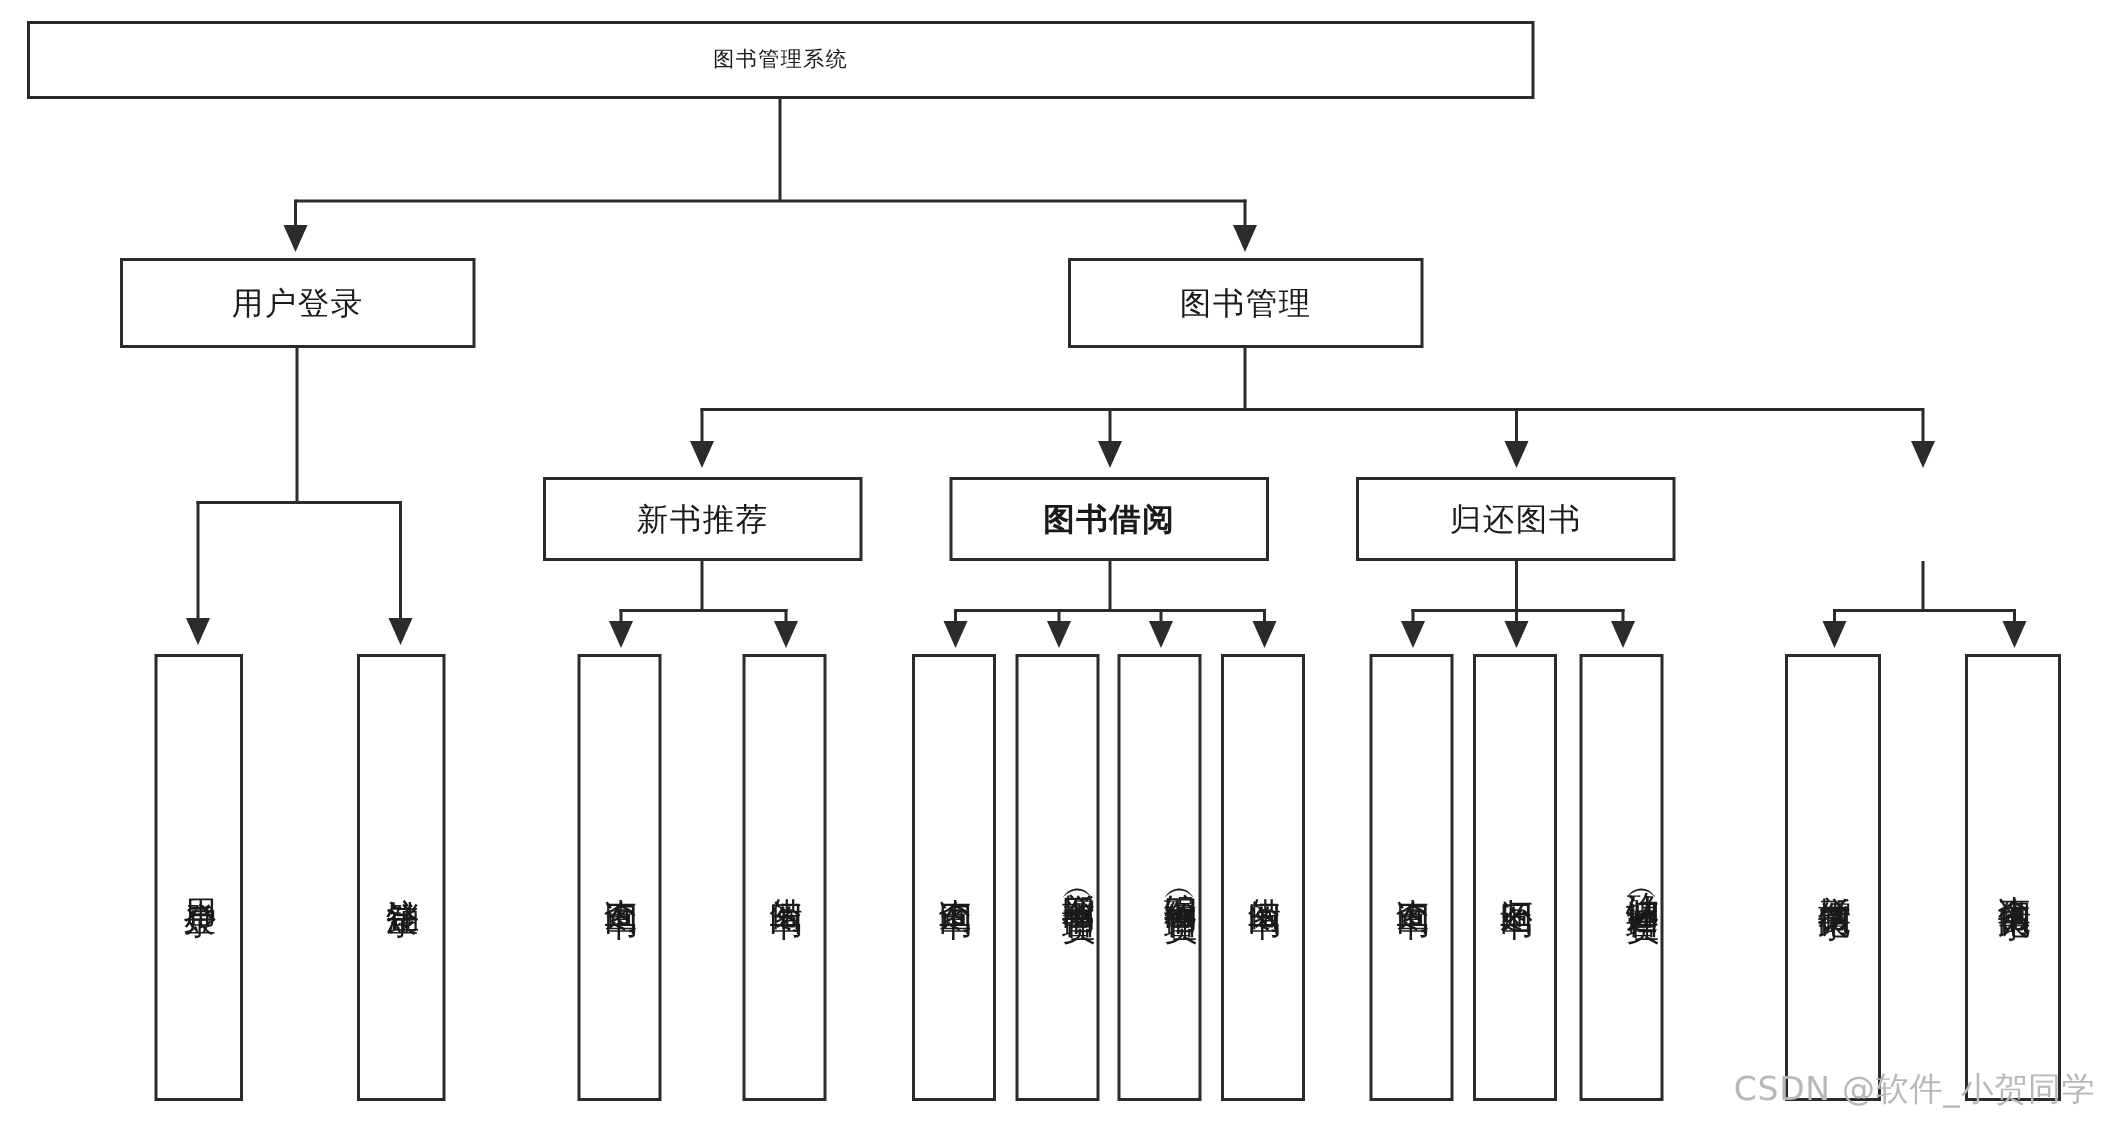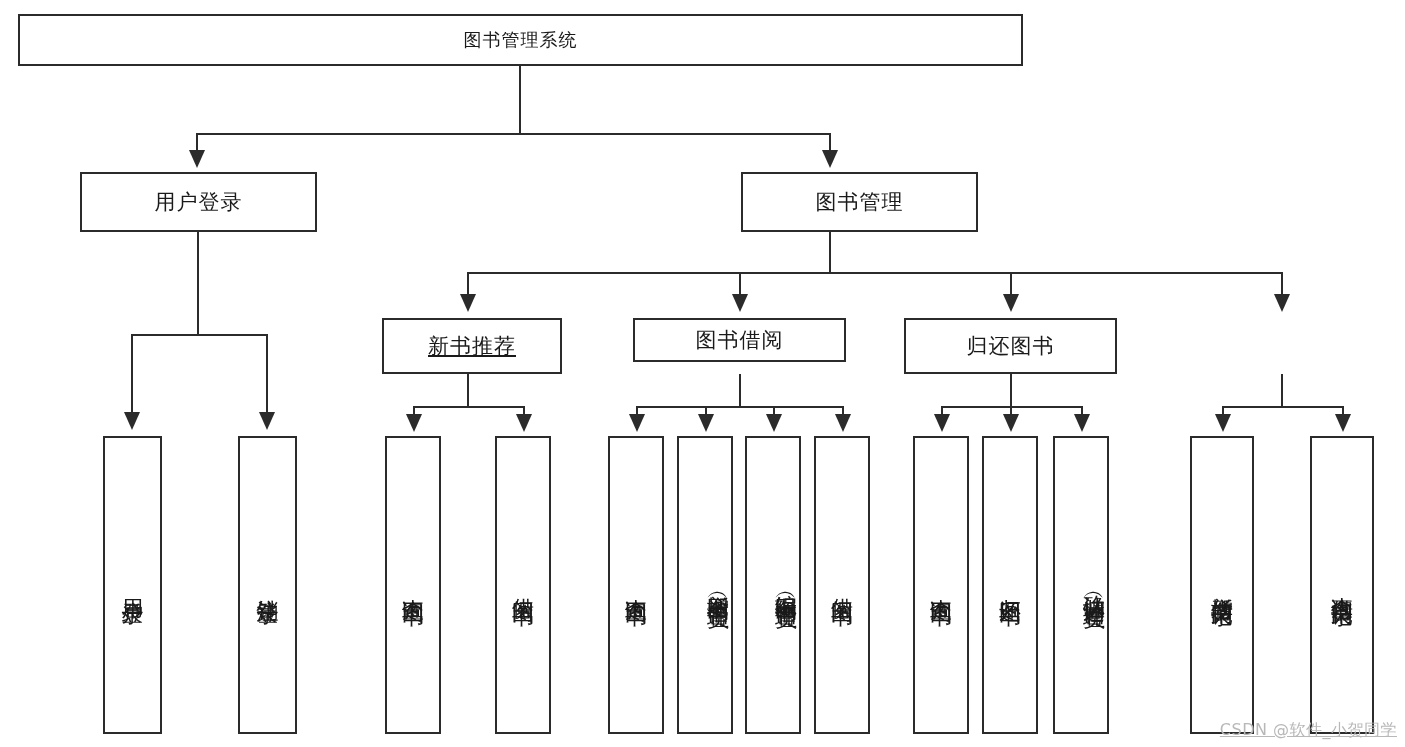--- a/index.html
+++ b/index.html
@@ -41,45 +41,44 @@
     padding: 4px 0;
     text-align: center;
     align-items: center;
     justify-content: center;
   }
   .node-v.fill {
     align-items: flex-start;
     padding-top: 6px;
   }
   #title-node {
-    font-size: 18px;
+    font-size: 14px;
   }
   .line {
     position: absolute;
     background: #2b2b2b;
   }
   .line.h { height: 2px; }
   .line.v { width: 2px; }
   .arrow {
     position: absolute;
     width: 0;
     height: 0;
     border-left: 8px solid transparent;
     border-right: 8px solid transparent;
     border-top: 18px solid #2b2b2b;
   }
   #watermark {
     position: absolute;
     right: 8px;
     bottom: 6px;
-    font-size: 16px;
+    font-size: 22px;
     color: #b8b8b8;
     white-space: nowrap;
     letter-spacing: 0.5px;
-    text-decoration: underline;
   }
 </style>
 </head>
 <body>
 
 <div id="canvas">
 
   <div class="node node-h" id="title-node" style="left:18px; top:14px; width:1005px; height:52px;">图书管理系统</div>
 
   <div class="line v" style="left:519px; top:66px; width:2px; height:68px;"></div>
@@ -87,21 +86,21 @@
   <div class="line h" style="left:197px; top:133px; width:634px; height:2px;"></div>
 
   <div class="line v" style="left:196px; top:133px; width:2px; height:20px;"></div>
   <div class="arrow" style="left:189px; top:150px;"></div>
 
   <div class="line v" style="left:829px; top:133px; width:2px; height:20px;"></div>
   <div class="arrow" style="left:822px; top:150px;"></div>
 
   <div class="node node-h" style="left:80px; top:172px; width:237px; height:60px;">用户登录</div>
 
-  <div class="node node-h" style="left:712px; top:172px; width:237px; height:60px;margin-left:29px;">图书管理</div>
+  <div class="node node-h" style="left:712px; top:172px; width:237px; height:60px;">图书管理</div>
 
   <div class="line v" style="left:197px; top:232px; width:2px; height:104px;"></div>
   <div class="line h" style="left:131px; top:334px; width:136px; height:2px;"></div>
   <div class="line v" style="left:131px; top:334px; width:2px; height:80px;"></div>
   <div class="arrow" style="left:124px; top:412px;"></div>
   <div class="line v" style="left:266px; top:334px; width:2px; height:80px;"></div>
   <div class="arrow" style="left:259px; top:412px;"></div>
 
   <div class="line v" style="left:829px; top:232px; width:2px; height:42px;"></div>
   <div class="line h" style="left:467px; top:272px; width:815px; height:2px;"></div>
@@ -111,23 +110,23 @@
 
   <div class="line v" style="left:739px; top:272px; width:2px; height:24px;"></div>
   <div class="arrow" style="left:732px; top:294px;"></div>
 
   <div class="line v" style="left:1010px; top:272px; width:2px; height:24px;"></div>
   <div class="arrow" style="left:1003px; top:294px;"></div>
 
   <div class="line v" style="left:1281px; top:272px; width:2px; height:24px;"></div>
   <div class="arrow" style="left:1274px; top:294px;"></div>
 
-  <div class="node node-h" style="left:382px; top:318px; width:180px; height:56px;text-decoration:underline;">新书推荐</div>
+  <div class="node node-h" style="left:362px; top:318px; width:213px; height:56px;">新书推荐</div>
 
-  <div class="node node-h" style="left:633px; top:318px; width:213px; height:44px;">图书借阅</div>
+  <div class="node node-h" style="left:633px; top:318px; width:213px; height:56px;font-weight:bold;">图书借阅</div>
 
   <div class="node node-h" style="left:904px; top:318px; width:213px; height:56px;">归还图书</div>
 
 
   <div class="line v" style="left:467px; top:374px; width:2px; height:34px;"></div>
   <div class="line h" style="left:413px; top:406px; width:112px; height:2px;"></div>
   <div class="line v" style="left:413px; top:406px; width:2px; height:10px;"></div>
   <div class="arrow" style="left:406px; top:414px;"></div>
   <div class="line v" style="left:523px; top:406px; width:2px; height:10px;"></div>
   <div class="arrow" style="left:516px; top:414px;"></div>

